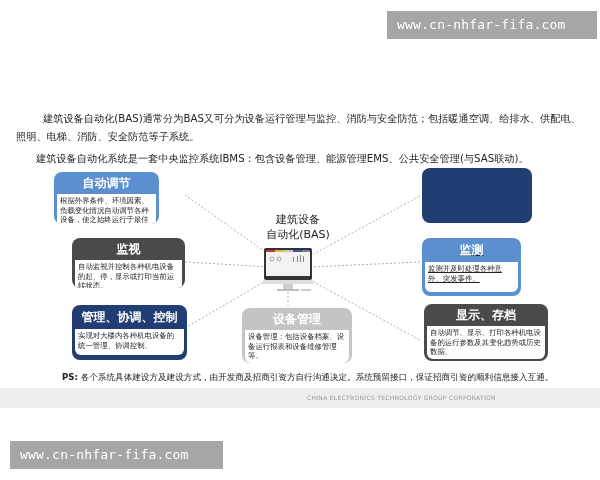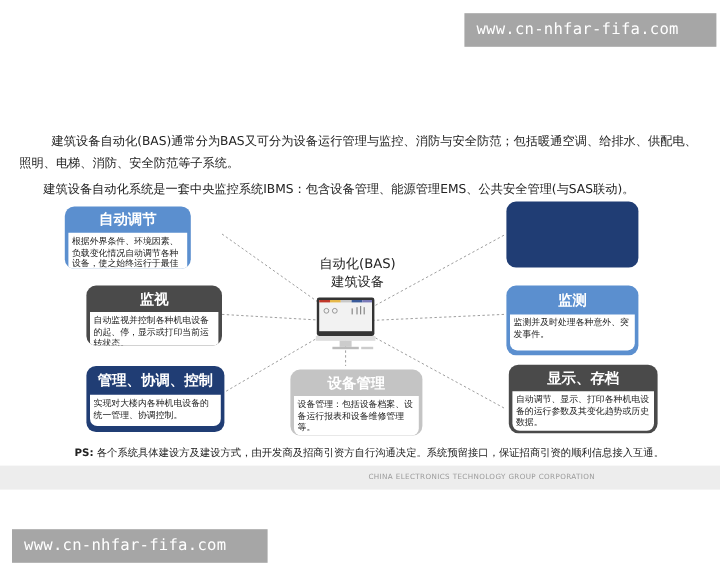--- a/index.html
+++ b/index.html
@@ -56,22 +56,22 @@
   <div class="hd">监视</div>
   <div class="bd">自动监视并控制各种机电设备的起、停，显示或打印当前运转状态。</div>
 </div>
 
 <div class="box navy" style="left:72px; top:305px; width:115px; height:55px;">
   <div class="hd" style="height:24px;line-height:24px;">管理、协调、控制</div>
   <div class="bd" style="height:22px;">实现对大楼内各种机电设备的统一管理、协调控制。</div>
 </div>
 
 <div class="center-title">
+  <div>建筑设备</div>
   <div>自动化(BAS)</div>
-  <div>建筑设备</div>
 </div>
 <svg class="monitor" viewBox="0 0 50 46">
   <rect x="1" y="1" width="48" height="32" rx="2" fill="#333"></rect>
   <rect x="3" y="3" width="44" height="26" fill="#f2f2f2"></rect>
   <rect x="3" y="3" width="9" height="2" fill="#c0392b"></rect>
   <rect x="12" y="3" width="9" height="2" fill="#e6b84a"></rect>
   <rect x="21" y="3" width="9" height="2" fill="#c8c8c8"></rect>
   <rect x="30" y="3" width="9" height="2" fill="#3a5a9a"></rect>
   <rect x="39" y="3" width="8" height="2" fill="#7a7ab8"></rect>
   <circle cx="9" cy="12" r="2" fill="none" stroke="#888" stroke-width="0.7"></circle>
@@ -87,21 +87,21 @@
 </svg>
 
 <div class="box gray" style="left:242px; top:308px; width:110px; height:55px;">
   <div class="hd">设备管理</div>
   <div class="bd">设备管理：包括设备档案、设备运行报表和设备维修管理等。</div>
 </div>
 
 <div class="box navy" style="left:422px; top:168px; width:110px; height:55px;">
 </div>
 
-<div class="box blue-l" style="left:422px; top:238px; width:110px; height:58px;">
+<div class="box blue-l" style="left:422px; top:238px; width:99px; height:58px;text-decoration:underline;">
   <div class="hd" style="height:24px;line-height:24px;">监测</div>
   <div class="bd" style="height:26px;">监测并及时处理各种意外、突发事件。</div>
 </div>
 
 <div class="box dark" style="left:424px; top:304px; width:124px; height:57px;">
   <div class="hd">显示、存档</div>
   <div class="bd">自动调节、显示、打印各种机电设备的运行参数及其变化趋势或历史数据。</div>
 </div>
 
 <div class="ps">

